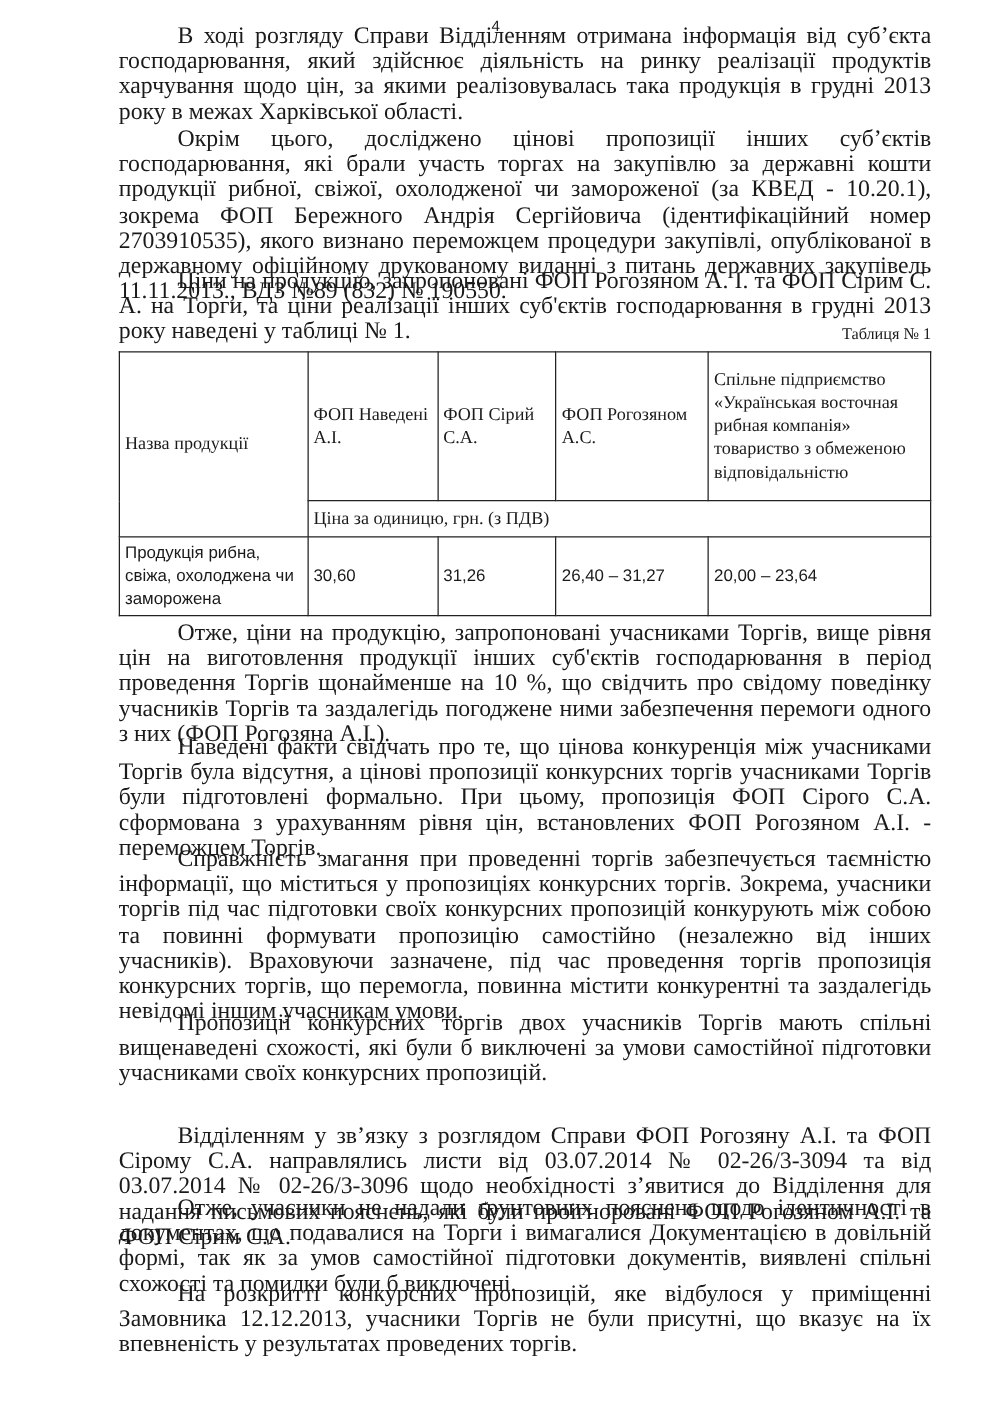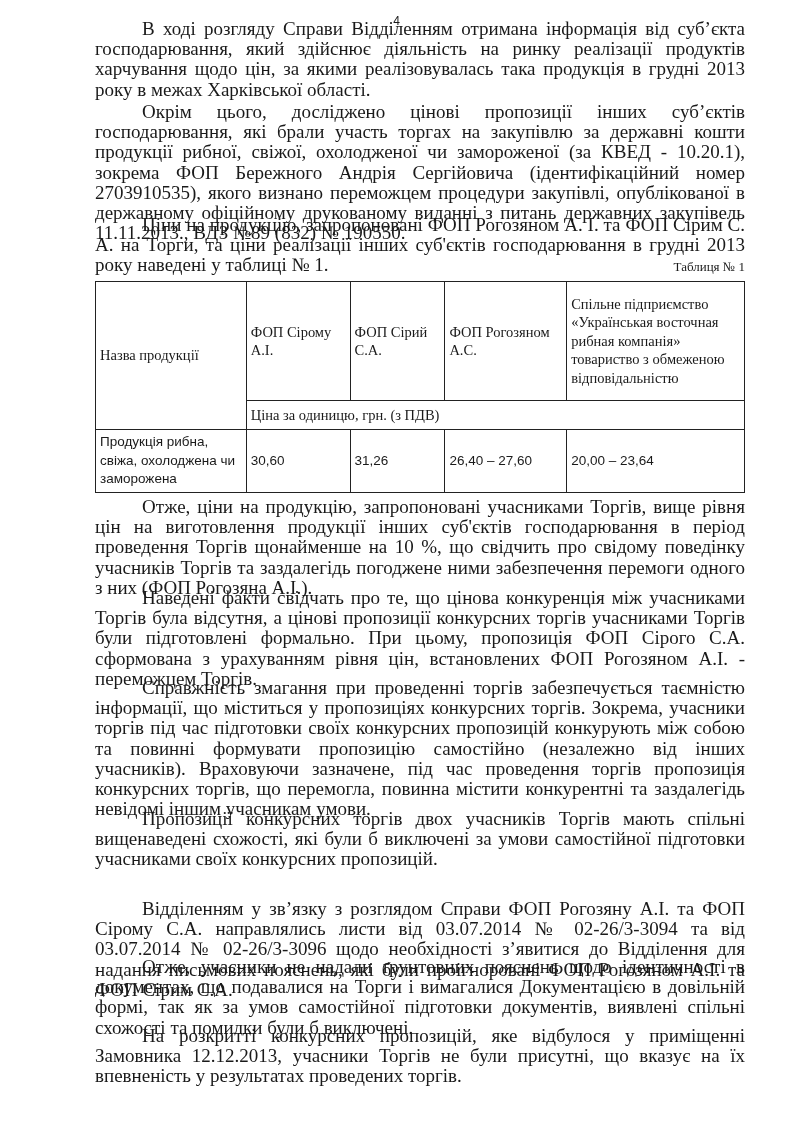--- a/index.html
+++ b/index.html
@@ -44,33 +44,33 @@
   <colgroup>
     <col style="width:151px">
       <col style="width:104px">
       <col style="width:95px">
       <col style="width:122px">
       <col style="width:178px">
   </colgroup>
   <tbody>
       <tr style="height:119px">
     <td rowspan="2">Назва продукції</td>
-    <td>ФОП Сірому А.І.</td>
+    <td>ФОП Наведені А.І.</td>
     <td>ФОП Сірий С.А.</td>
     <td>ФОП Рогозяном А.С.</td>
     <td>Спільне підприємство «Українськая восточная рибная компанія» товариство з обмеженою відповідальністю</td>
   </tr>
   <tr style="height:29px">
     <td colspan="4">Ціна за одиницю, грн. (з ПДВ)</td>
   </tr>
   <tr style="height:63px">
     <td class="sans">Продукція рибна, свіжа, охолоджена чи заморожена</td>
     <td class="sans">30,60</td>
     <td class="sans">31,26</td>
-    <td class="sans">26,40 – 27,60</td>
+    <td class="sans">26,40 – 31,27</td>
     <td class="sans">20,00 – 23,64</td>
   </tr>
 </tbody>
   </table>
 
 <p class="para" style="top:497px">Отже, ціни на продукцію, запропоновані учасниками Торгів, вище рівня цін на виготовлення продукції інших суб'єктів господарювання в період проведення Торгів щонайменше на 10 %, що свідчить про свідому поведінку учасників Торгів та заздалегідь погоджене ними забезпечення перемоги одного з них (ФОП Рогозяна А.І.).</p>
 <p class="para" style="top:588px">Наведені факти свідчать про те, що цінова конкуренція між учасниками Торгів була відсутня, а цінові пропозиції конкурсних торгів учасниками Торгів були підготовлені формально. При цьому, пропозиція ФОП Сірого С.А. сформована з урахуванням рівня цін, встановлених ФОП Рогозяном А.І. - переможцем Торгів.</p>
 <p class="para" style="top:678px">Справжність змагання при проведенні торгів забезпечується таємністю інформації, що міститься у пропозиціях конкурсних торгів. Зокрема, учасники торгів під час підготовки своїх конкурсних пропозицій конкурують між собою та повинні формувати пропозицію самостійно (незалежно від інших учасників). Враховуючи зазначене, під час проведення торгів пропозиція конкурсних торгів, що перемогла, повинна містити конкурентні та заздалегідь невідомі іншим учасникам умови.</p>
 <p class="para" style="top:809px">Пропозиції конкурсних торгів двох учасників Торгів мають спільні вищенаведені схожості, які були б виключені за умови самостійної підготовки учасниками своїх конкурсних пропозицій.</p>
 <p class="para" style="top:899px">Відділенням у зв’язку з розглядом Справи ФОП Рогозяну А.І. та ФОП Сірому С.А. направлялись листи від 03.07.2014 № 02-26/3-3094 та від 03.07.2014 № 02-26/3-3096 щодо необхідності з’явитися до Відділення для надання письмових пояснень, які були проігноровані ФОП Рогозяном А.І. та ФОП Сірим С.А.</p>

